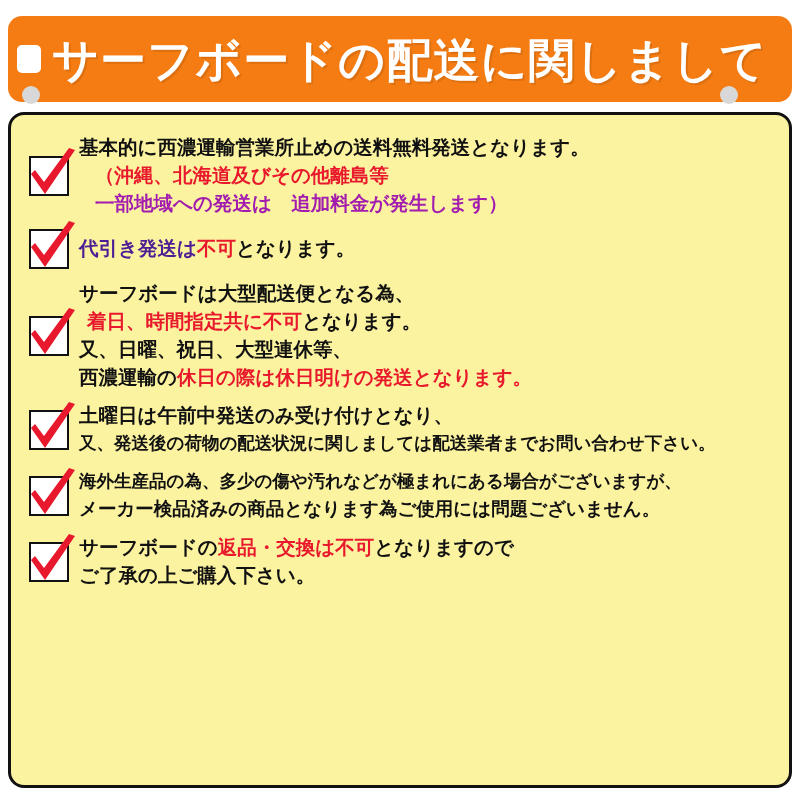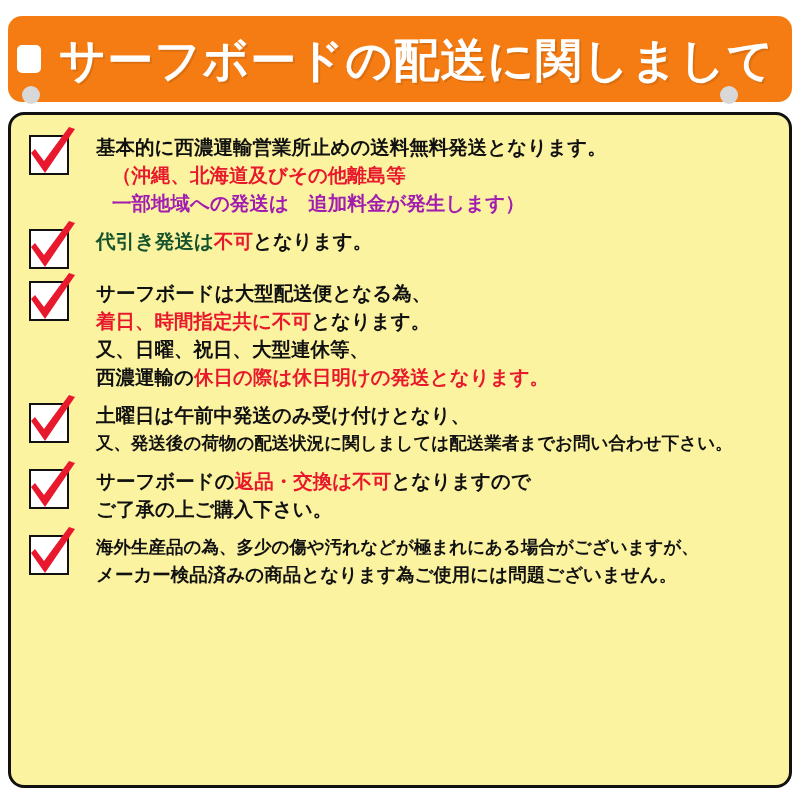--- a/index.html
+++ b/index.html
@@ -18,21 +18,20 @@
     background: #ffffff;
   }
 
   
   .header-wrap {
     position: absolute;
     left: 0;
     top: 16px;
     width: 756px;
     height: 92px;
-    text-align: center;
   }
   .header-bar {
     position: absolute;
     left: 8px;
     top: 0;
     width: 784px;
     height: 86px;
     background: #f57c12;
     border-radius: 14px;
   }
@@ -85,23 +84,22 @@
   }
 
   .items {
     position: absolute;
     left: 10px;
     top: 18px;
     width: 760px;
   }
   .item {
     display: flex;
-    align-items: flex-start;
+    align-items: center;
     margin-bottom: 10px;
-    gap: 17px;
   }
   .check {
     position: relative;
     flex: 0 0 auto;
     width: 40px;
     height: 40px;
     margin: 2px 10px 0 8px;
     background: #ffffff;
     border: 2px solid #111111;
     box-sizing: border-box;
@@ -157,32 +155,32 @@
             <div class="line indent"><span style="color: #a21caf;">一部地域への発送は　追加料金が発生します）</span></div>
           </div>
         </div>
         <div class="item">
           <div class="check">
             <svg viewBox="0 0 54 56">
               <path d="M6 26 L20 46 L50 2 L44 0 L19 34 L10 22 Z" fill="#e8192c"></path>
             </svg>
           </div>
           <div class="lines">
-            <div class="line"><span style="color: #14532d;">代引き発送は</span><span style="color: rgb(232, 25, 44); margin-top: 9px;">不可</span><span>となります。</span></div>
+            <div class="line"><span style="color: #4c1d95;">代引き発送は</span><span style="color: rgb(232, 25, 44); margin-top: 9px;">不可</span><span>となります。</span></div>
           </div>
         </div>
         <div class="item">
           <div class="check">
             <svg viewBox="0 0 54 56">
               <path d="M6 26 L20 46 L50 2 L44 0 L19 34 L10 22 Z" fill="#e8192c"></path>
             </svg>
           </div>
           <div class="lines">
             <div class="line"><span>サーフボードは大型配送便となる為、</span></div>
-            <div class="line"><span style="color: rgb(232, 25, 44);">着日、時間指定共に不可</span><span>となります。</span></div>
+            <div class="line"><span style="color: rgb(232, 25, 44); margin-left: 8px;">着日、時間指定共に不可</span><span>となります。</span></div>
             <div class="line"><span>又、日曜、祝日、大型連休等、</span></div>
             <div class="line"><span>西濃運輸の</span><span style="color: rgb(232, 25, 44);">休日の際は休日明けの発送となります。</span></div>
           </div>
         </div>
         <div class="item">
           <div class="check">
             <svg viewBox="0 0 54 56">
               <path d="M6 26 L20 46 L50 2 L44 0 L19 34 L10 22 Z" fill="#e8192c"></path>
             </svg>
           </div>
@@ -191,31 +189,31 @@
             <div class="line xsmall"><span>又、発送後の荷物の配送状況に関しましては配送業者までお問い合わせ下さい。</span></div>
           </div>
         </div>
         <div class="item">
           <div class="check">
             <svg viewBox="0 0 54 56">
               <path d="M6 26 L20 46 L50 2 L44 0 L19 34 L10 22 Z" fill="#e8192c"></path>
             </svg>
           </div>
           <div class="lines">
+            <div class="line xsmall"><span>海外生産品の為、多少の傷や汚れなどが極まれにある場合がございますが、</span></div>
+            <div class="line small"><span>メーカー検品済みの商品となります為ご使用には問題ございません。</span></div>
+          </div>
+        </div>
+        <div class="item">
+          <div class="check">
+            <svg viewBox="0 0 54 56">
+              <path d="M6 26 L20 46 L50 2 L44 0 L19 34 L10 22 Z" fill="#e8192c"></path>
+            </svg>
+          </div>
+          <div class="lines">
             <div class="line"><span>サーフボードの</span><span style="color: rgb(232, 25, 44);">返品・交換は不可</span><span>となりますので</span></div>
             <div class="line"><span>ご了承の上ご購入下さい。</span></div>
           </div>
         </div>
-        <div class="item">
-          <div class="check">
-            <svg viewBox="0 0 54 56">
-              <path d="M6 26 L20 46 L50 2 L44 0 L19 34 L10 22 Z" fill="#e8192c"></path>
-            </svg>
-          </div>
-          <div class="lines">
-            <div class="line xsmall"><span>海外生産品の為、多少の傷や汚れなどが極まれにある場合がございますが、</span></div>
-            <div class="line small"><span>メーカー検品済みの商品となります為ご使用には問題ございません。</span></div>
-          </div>
-        </div>
       </div>
   </div>
 
 </div>
 
 </body></html>

